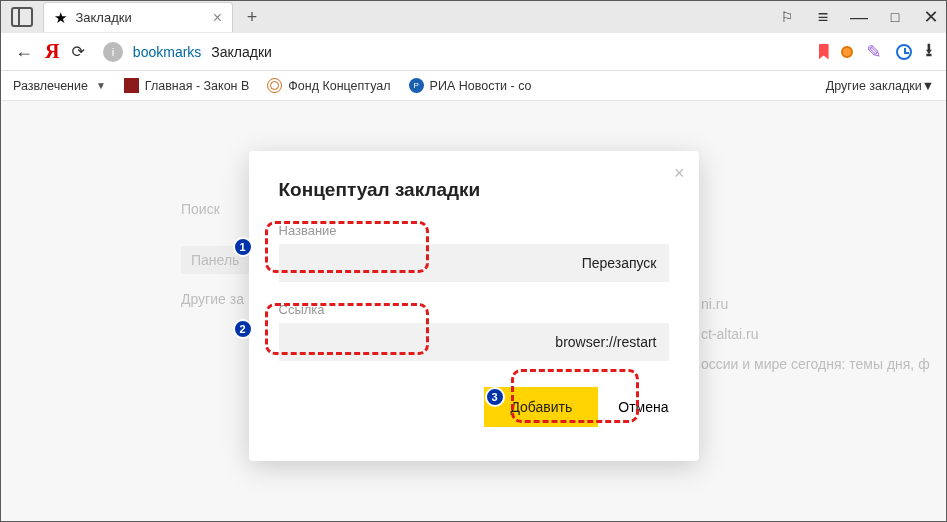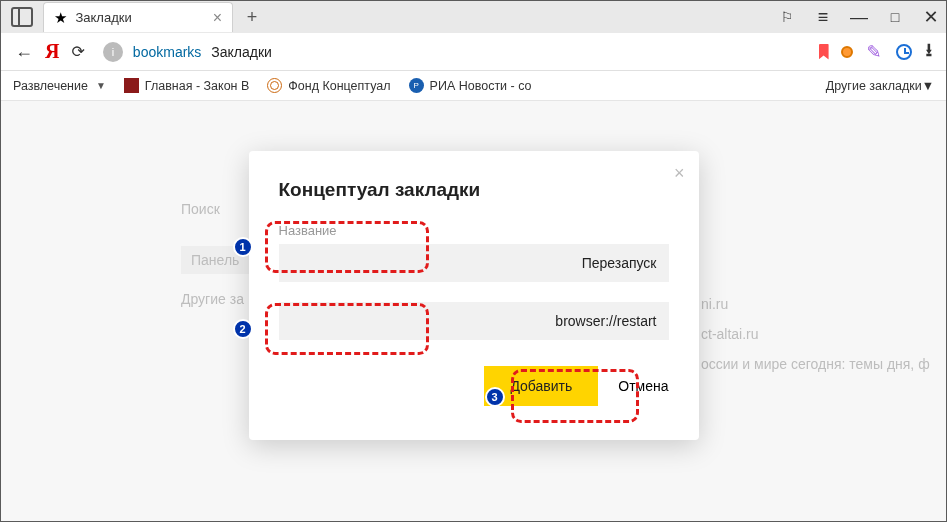--- a/index.html
+++ b/index.html
@@ -132,20 +132,21 @@
     <span class="faded" style="left:700px;top:255px;">оссии и мире сегодня: темы дня, ф</span>
 
     <div class="overlay">
       <div class="dialog">
         <span class="dialog-close">×</span>
         <h2>Концептуал закладки</h2>
 
         <div class="fld-label">Название</div>
         <input class="fld" value="Перезапуск" style="">
 
+        <div class="fld-label">Ссылка</div>
         <input class="fld" value="browser://restart" style="">
 
         <div class="actions">
           <button class="btn-primary">Добавить</button>
           <button class="btn-secondary">Отмена</button>
         </div>
 
         
         <div class="hl" style="left:16px;top:70px;width:164px;height:52px;"></div>
         <span class="badge" style="left:-16px;top:86px;">1</span>

